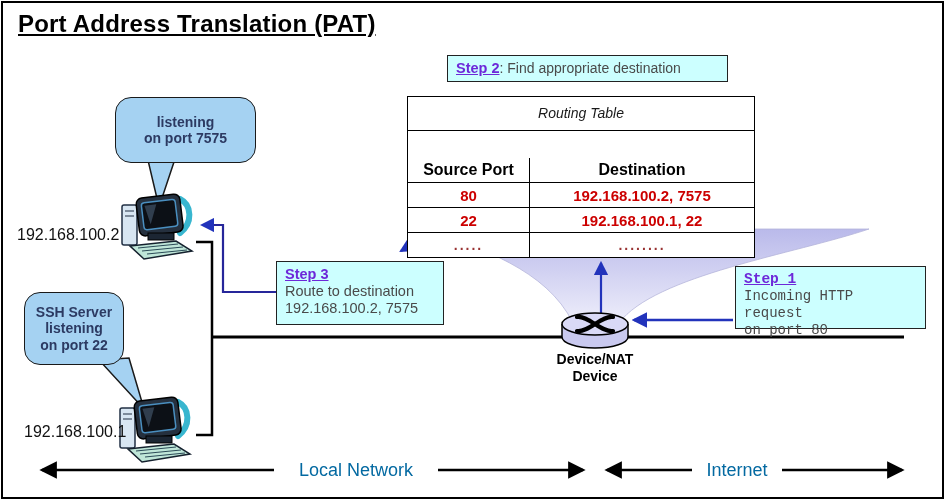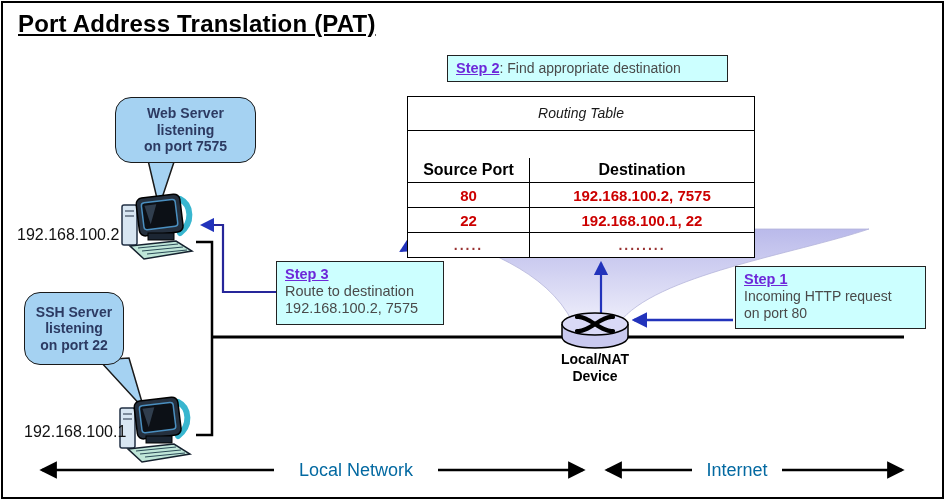--- a/index.html
+++ b/index.html
@@ -17,21 +17,21 @@
     text-decoration:underline;letter-spacing:0.2px;
   }
 
   
   .stepbox{
     background:#ccffff;border:1.5px solid #222;box-sizing:border-box;
     font-size:14px;color:#4a4a4a;line-height:17px;padding:4px 8px;
   }
   .steplabel{font-weight:bold;text-decoration:underline;color:#6d28d9;font-size:14.5px;}
   .step2box{left:447px;top:55px;width:281px;height:27px;display:flex;align-items:center;white-space:pre;}
-  .step1box{left:735px;top:266px;width:191px;height:63px;}
+  .step1box{left:735px;top:266px;width:191px;height:63px;font-family:Liberation Mono, monospace;}
   .step3box{left:276px;top:261px;width:168px;height:64px;font-size:14.5px;}
 
   
   .rt{left:407px;top:96px;width:348px;background:#fff;border:1px solid #000;box-sizing:border-box;}
   .rt-title{height:33px;line-height:33px;text-align:center;font-style:italic;font-size:14px;color:#1a1a1a;border-bottom:1px solid #000;}
   .rt-row{display:flex;border-bottom:1px solid #000;height:24px;align-items:center;}
   .rt-row:last-child{border-bottom:none;}
   .rt-c1{width:122px;border-right:1px solid #000;text-align:center;box-sizing:border-box;height:100%;display:flex;align-items:center;justify-content:center;}
   .rt-c2{flex:1;text-align:center;height:100%;display:flex;align-items:center;justify-content:center;}
   .rt-head{font-weight:bold;font-size:16px;margin-top:27px;}
@@ -144,21 +144,20 @@
     <div class="rt-c1">22</div>
     <div class="rt-c2">192.168.100.1, 22</div>
   </div>
   <div class="rt-row rt-dots">
     <div class="rt-c1">.....</div>
     <div class="rt-c2">........</div>
   </div>
 </div>
 
 <div class="abs ui bubble bubble-web">
-  <div>Web Server</div>
   <div>listening</div>
   <div>on port 7575</div>
 </div>
 <div class="abs ui bubble bubble-ssh">
   <div>SSH Server</div>
   <div>listening</div>
   <div>on port 22</div>
 </div>
 
 <div class="abs ui ip ip-web">192.168.100.2</div>
@@ -170,18 +169,18 @@
   <div>192.168.100.2, 7575</div>
 </div>
 
 <div class="abs ui stepbox step1box">
   <div class="steplabel">Step 1</div>
   <div>Incoming HTTP request</div>
   <div>on port 80</div>
 </div>
 
 <div class="abs ui routerlabel">
-  <div>Local/NAT</div>
+  <div>Device/NAT</div>
   <div>Device</div>
 </div>
 
 <div class="abs ui zonelabel" style="left:356px;top:470px;">Local Network</div>
 <div class="abs ui zonelabel" style="left:737px;top:470px;">Internet</div>
 
 </body></html>

